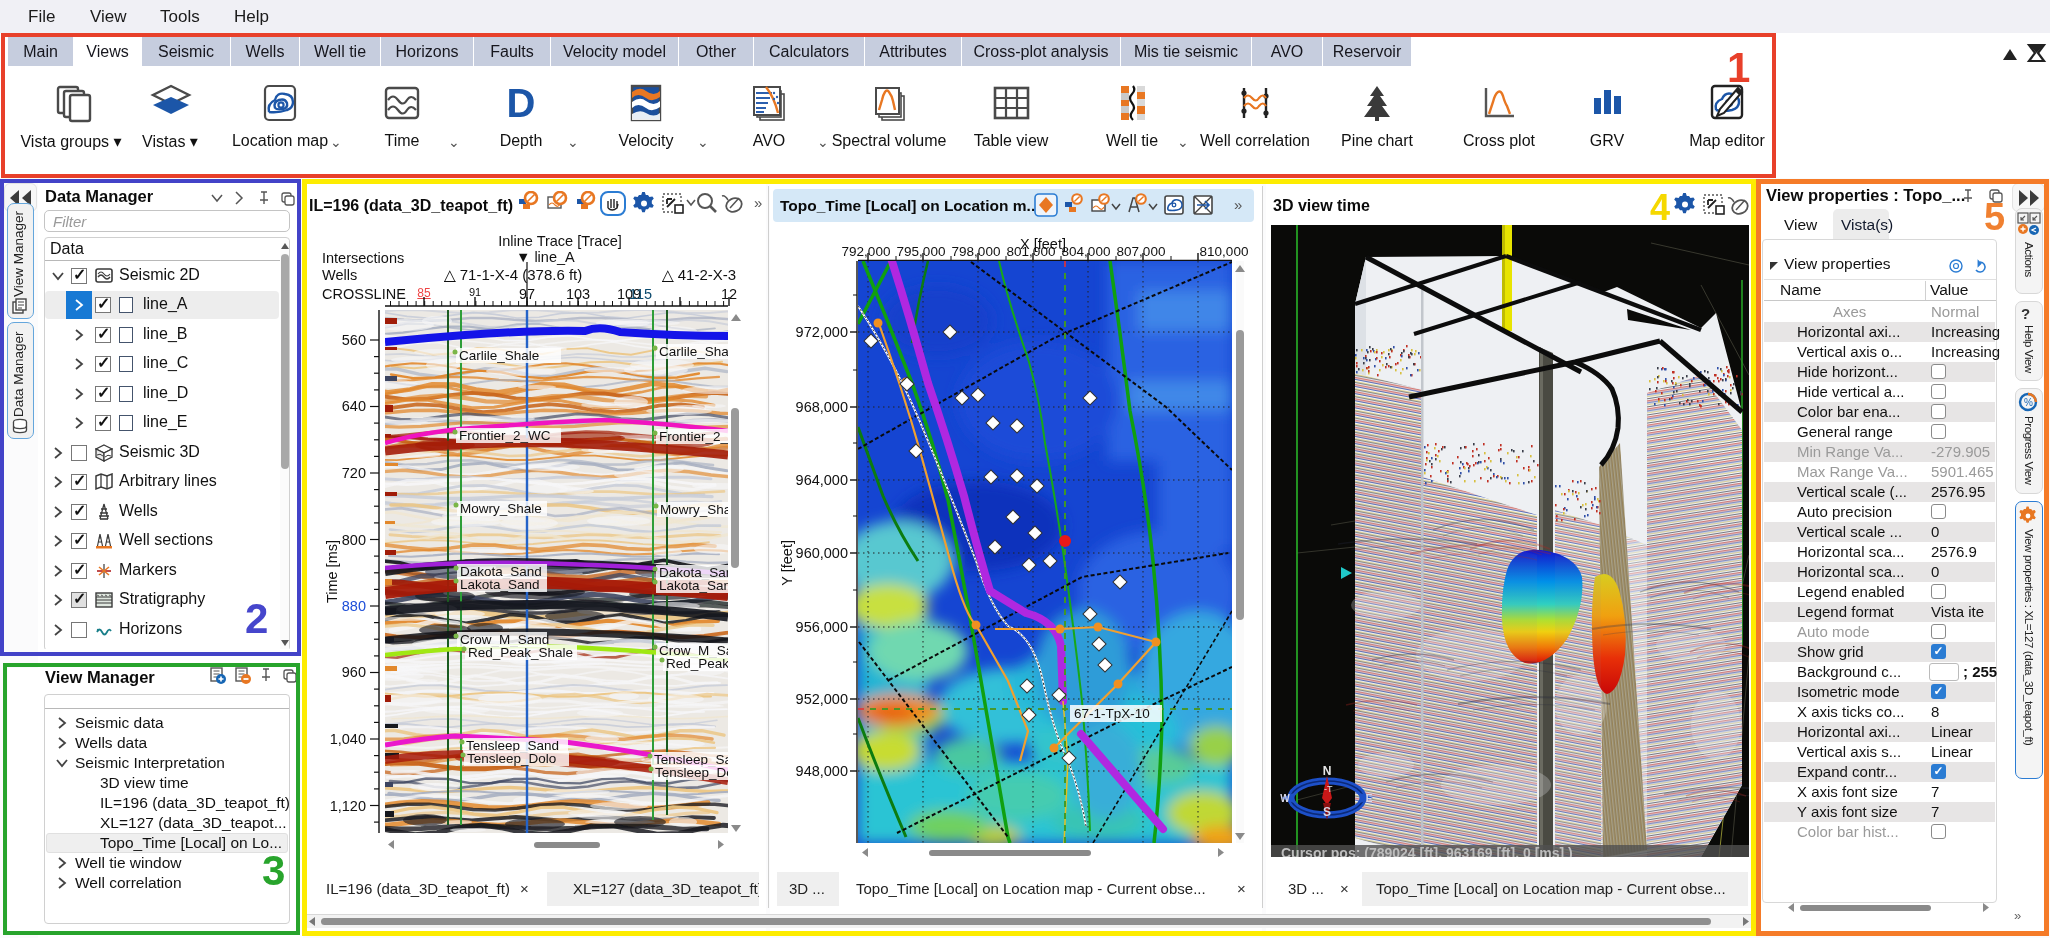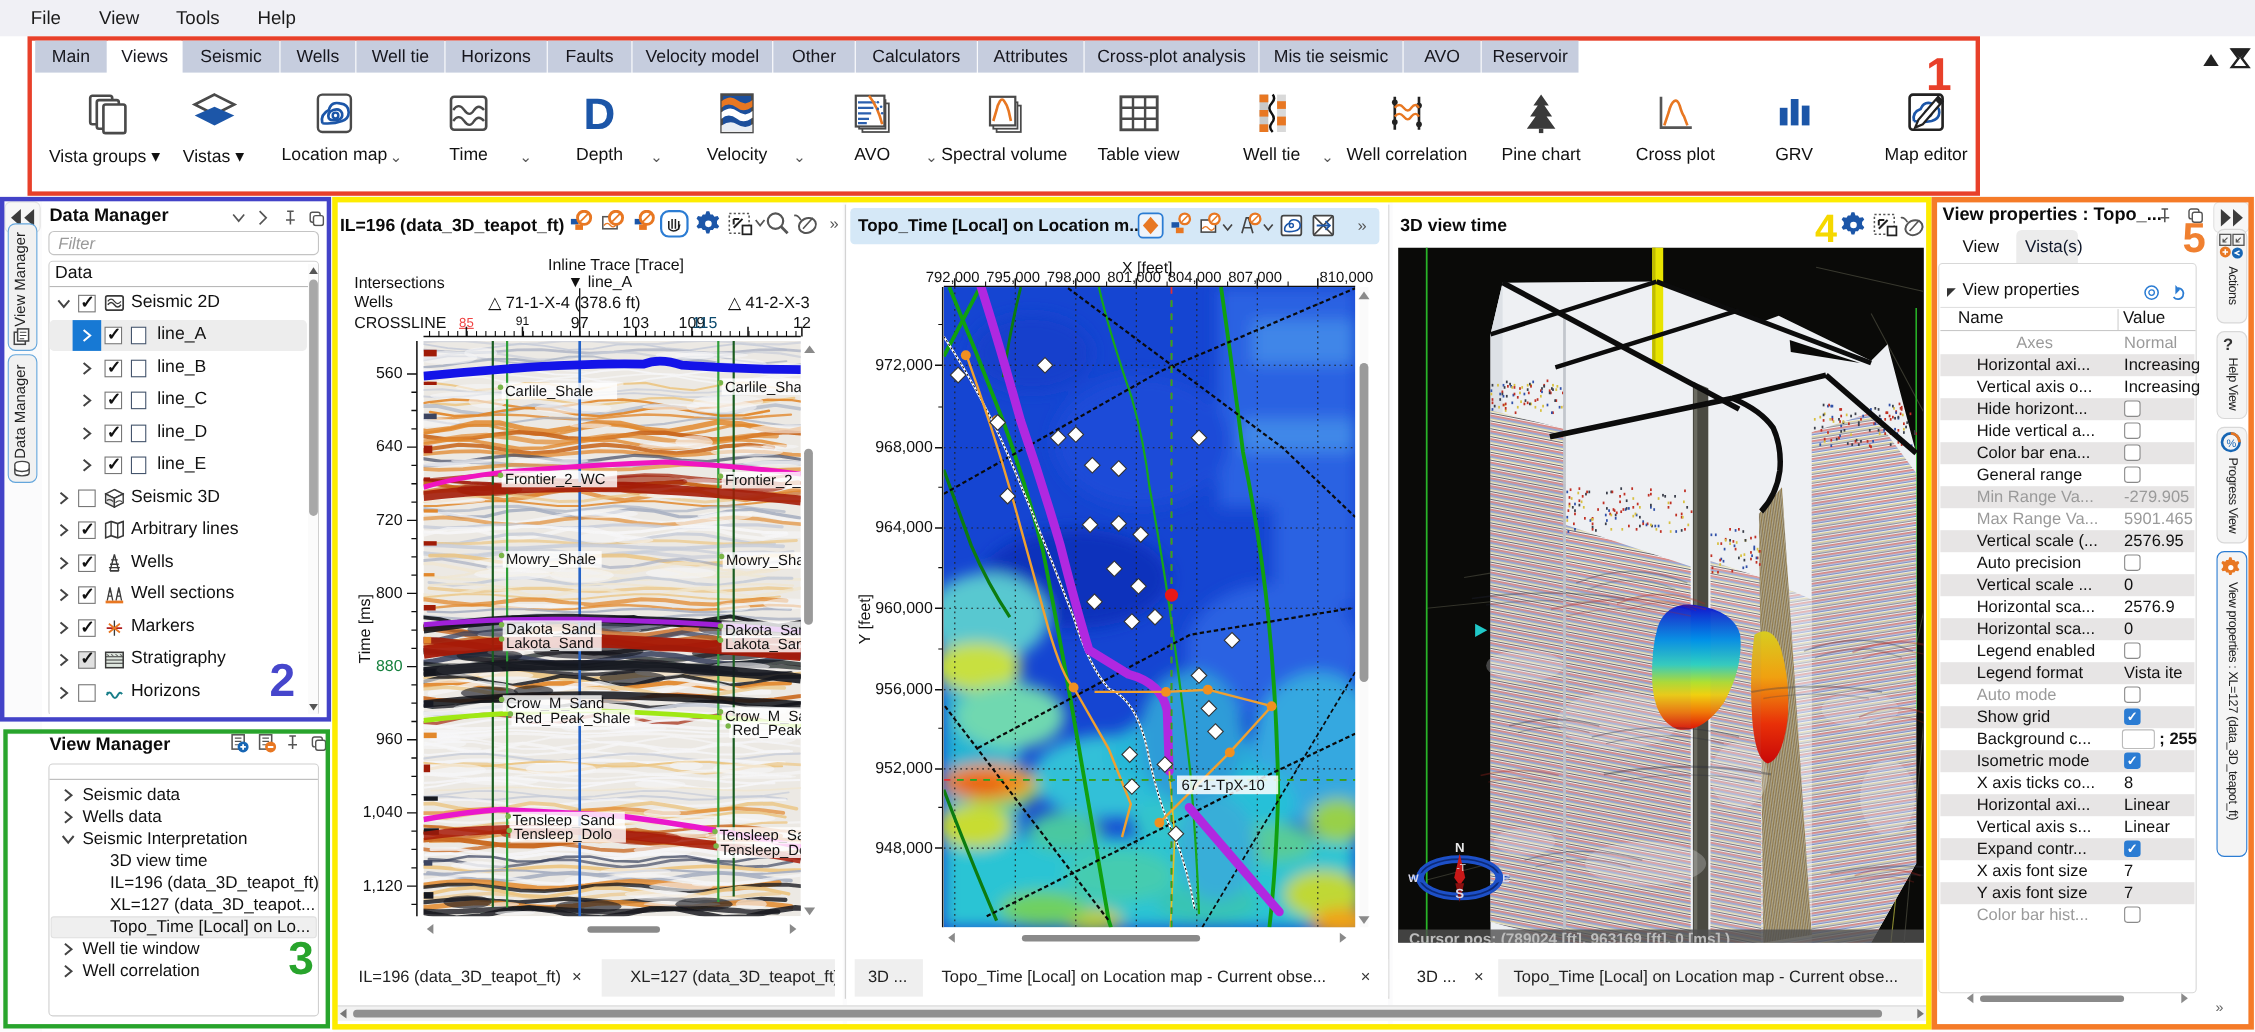--- a/index.html
+++ b/index.html
@@ -3,21 +3,21 @@
 *{margin:0;padding:0;box-sizing:border-box;}
 html,body{width:2050px;height:938px;overflow:hidden;}
 body{font-family:"Liberation Sans",sans-serif;background:#fff;}
 #root{position:absolute;left:0;top:0;width:2050px;height:938px;background:#fff;overflow:hidden;}
 .abs{position:absolute;}
 .num{position:absolute;font-weight:bold;font-size:42px;line-height:1;}
 .vtext{writing-mode:vertical-rl;white-space:nowrap;overflow:hidden;}
 .vtextup{writing-mode:vertical-rl;transform:rotate(180deg);white-space:nowrap;overflow:hidden;}
 #menubar{position:absolute;left:0;top:0;width:2050px;height:33px;background:#f0f0f5;font-size:17px;color:#1a1a1a;}
 .mitem{position:absolute;top:7px;}
-#ribbonbox{position:absolute;left:1px;top:33px;width:1775px;height:145px;border:4px solid #e8402a;background:#fff;margin-left:24px;}
+#ribbonbox{position:absolute;left:1px;top:33px;width:1775px;height:145px;border:4px solid #e8402a;background:#fff;}
 .rtab{position:absolute;top:0;height:29px;background:#c6cdde;color:#16161d;font-size:16px;text-align:center;line-height:29px;}
 .rtab.active{background:#fff;}
 .ticon{position:absolute;top:44px;}
 .tlabel{position:absolute;top:95px;font-size:16px;color:#111;white-space:nowrap;text-align:center;}
 .chev{position:absolute;top:97px;color:#555;font-size:14px;}
 .paneltitle{position:absolute;font-weight:bold;font-size:17px;color:#0b0b0b;white-space:nowrap;}
 .tab-active{position:absolute;background:#fff;font-size:15px;color:#222;white-space:nowrap;overflow:hidden;}
 .tab-grey{position:absolute;background:#efefef;font-size:15px;color:#222;white-space:nowrap;overflow:hidden;}
 .sb-thumb{position:absolute;background:#8f8f8f;border-radius:4px;}
 .trow{position:absolute;font-size:16px;color:#111;white-space:nowrap;}
@@ -313,21 +313,21 @@
       <path d="M379,755.6 h-5" stroke="#111" stroke-width="1.2"></path>
       <path d="M379,772.2 h-5" stroke="#111" stroke-width="1.2"></path>
       <path d="M379,788.9 h-5" stroke="#111" stroke-width="1.2"></path>
       <path d="M379,805.5 h-9" stroke="#111" stroke-width="1.2"></path>
       <path d="M379,822.1 h-5" stroke="#111" stroke-width="1.2"></path>
     </svg>
     <div class="abs" style="left:308px;top:332px;width:58px;text-align:right;font-size:14.5px;color:#111;">560</div>
     <div class="abs" style="left:308px;top:398px;width:58px;text-align:right;font-size:14.5px;color:#111;">640</div>
     <div class="abs" style="left:308px;top:465px;width:58px;text-align:right;font-size:14.5px;color:#111;">720</div>
     <div class="abs" style="left:308px;top:532px;width:58px;text-align:right;font-size:14.5px;color:#111;">800</div>
-    <div class="abs" style="left:308px;top:598px;width:58px;text-align:right;font-size:14.5px;color:#15803d;">880</div>
+    <div class="abs" style="left:308px;top:598px;width:58px;text-align:right;font-size:14.5px;color:#1d4ed8;">880</div>
     <div class="abs" style="left:308px;top:664px;width:58px;text-align:right;font-size:14.5px;color:#111;">960</div>
     <div class="abs" style="left:308px;top:731px;width:58px;text-align:right;font-size:14.5px;color:#111;">1,040</div>
     <div class="abs" style="left:308px;top:798px;width:58px;text-align:right;font-size:14.5px;color:#111;">1,120</div>
     <div class="abs vtextup" style="left:324px;top:540px;font-size:14.5px;color:#111;">Time [ms]</div>
     <svg class="abs" style="left:385px;top:310px" width="343" height="523" viewBox="0 0 343 523">
       <defs>
         <filter id="sblur">
           <feGaussianBlur stdDeviation="0.6"></feGaussianBlur>
         </filter>
       </defs>

